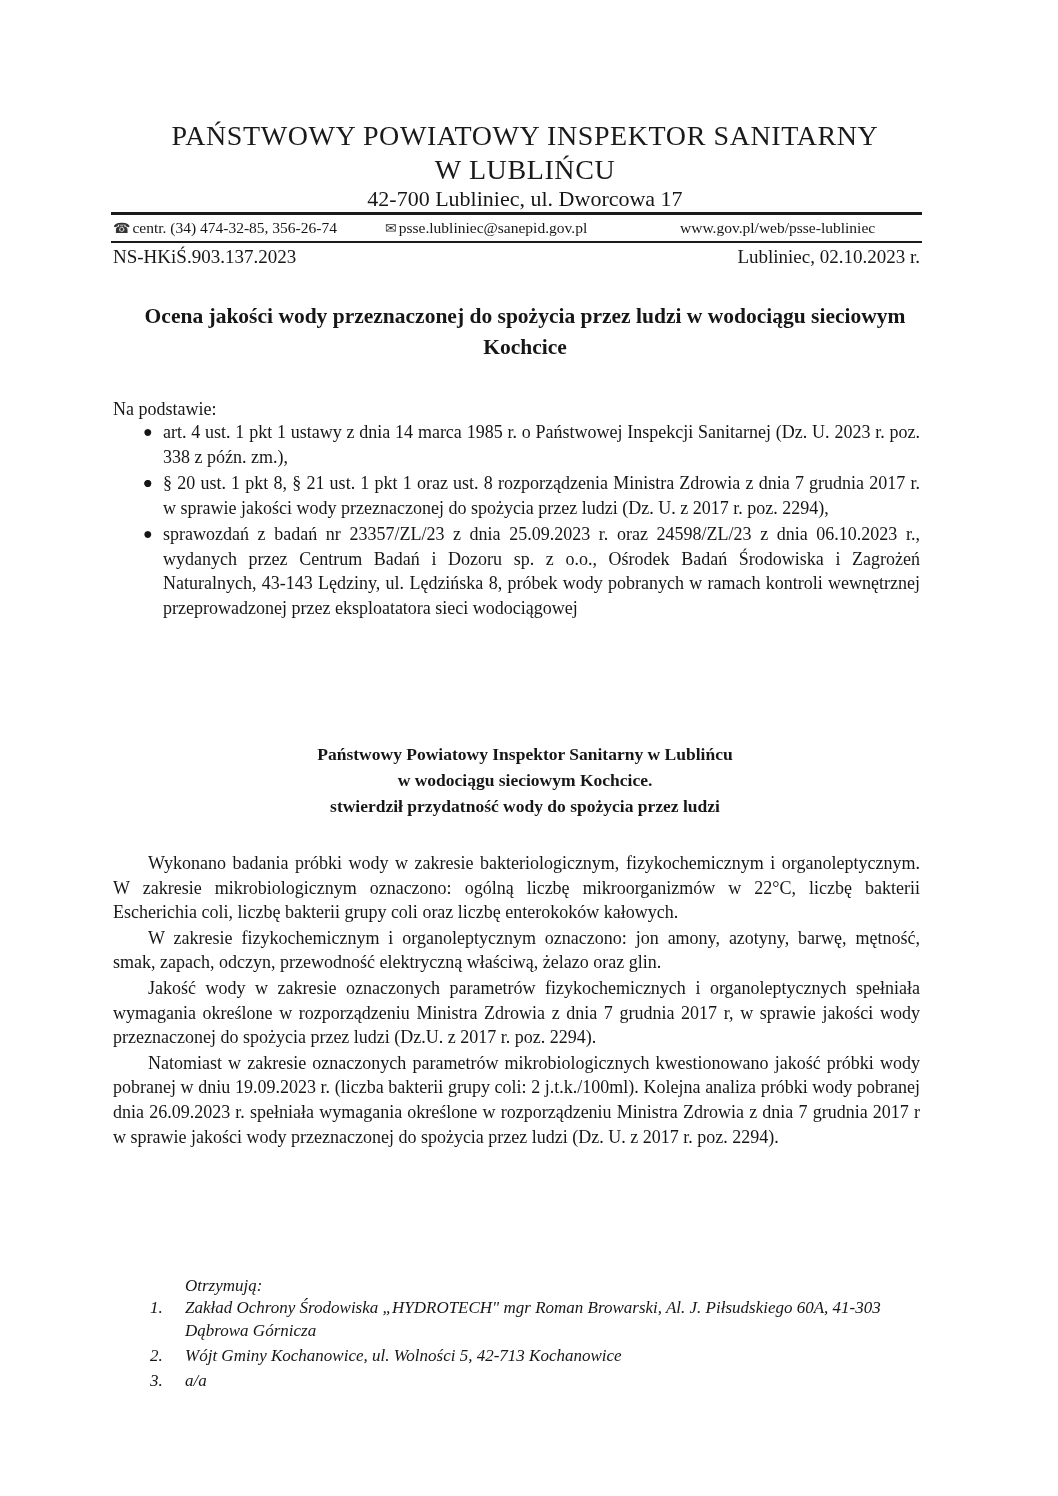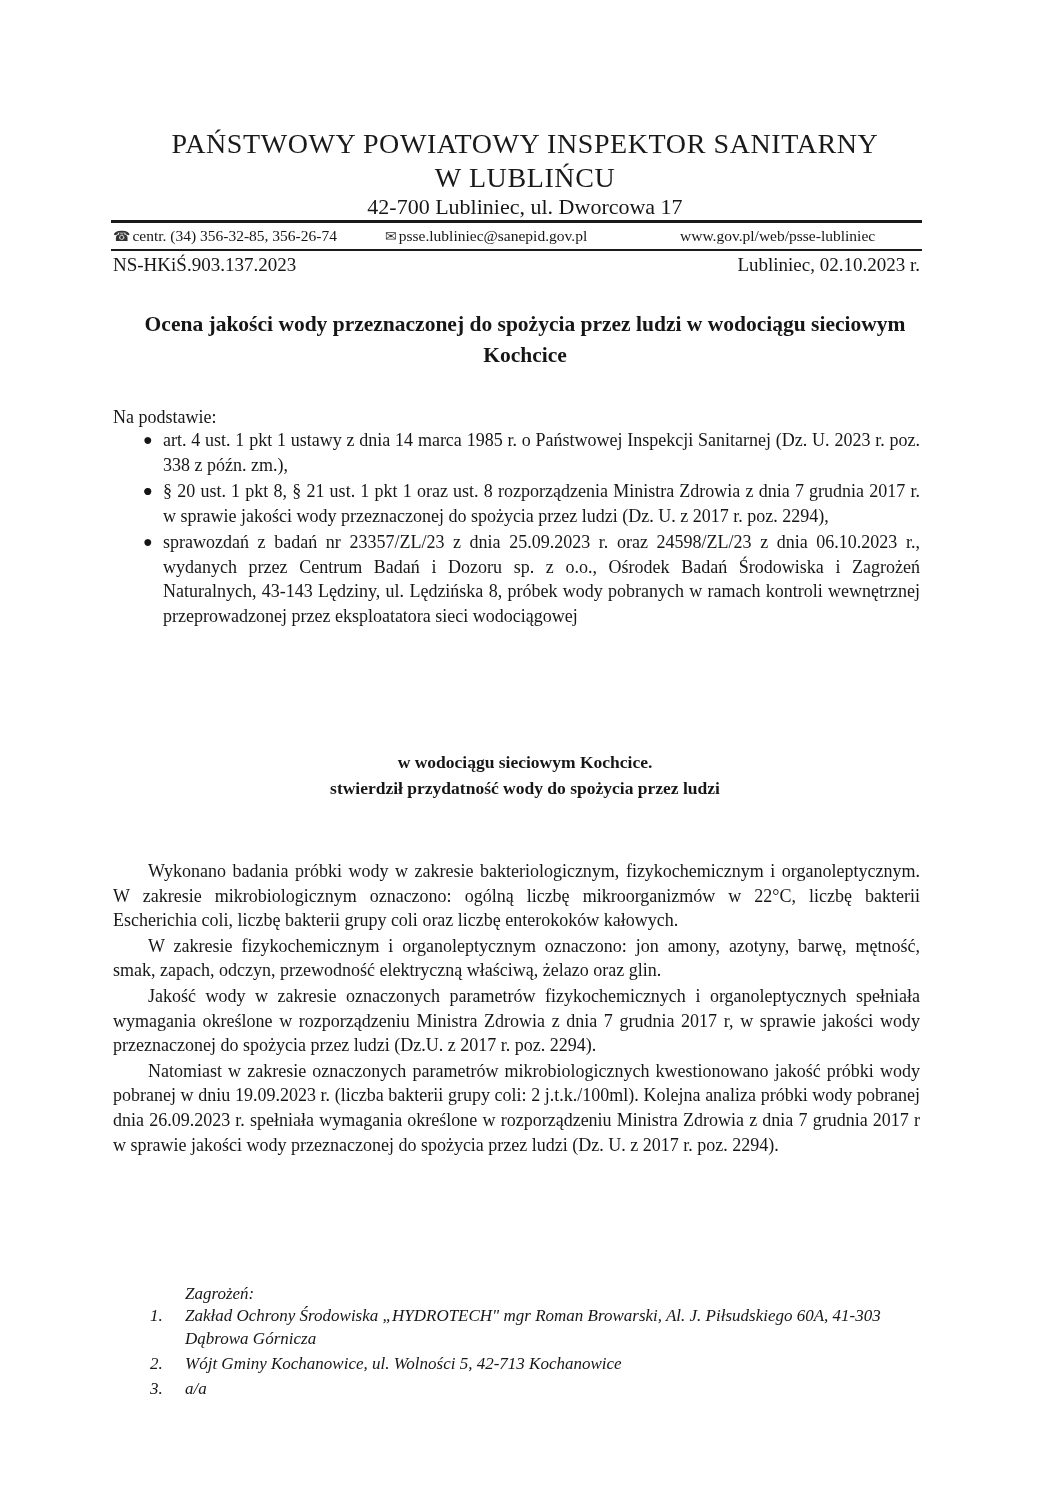--- a/index.html
+++ b/index.html
@@ -1,18 +1,18 @@
 <!DOCTYPE html>
 <html><head>
 <meta charset="utf-8">
 <style>
   html, body { margin: 0; padding: 0; background: #ffffff; }
   body { width: 1058px; height: 1496px; position: relative; overflow: hidden; color: #161616;
          font-family: "Liberation Serif", "DejaVu Serif", serif; }
-  .page { position: absolute; left: 0; top: 12px; width: 1058px; height: 1280px; background: #fff; }
+  .page { position: absolute; left: 0; top: 4px; width: 1058px; height: 1280px; background: #fff; }
 
   .hdr-title { position: absolute; left: 110px; width: 830px; text-align: center; font-size: 28px;
                letter-spacing: 0.6px; line-height: 32px; color: #1a1a1a; }
   .hdr-t1 { top: 116px; }
   .hdr-t2 { top: 150px; }
   .hdr-addr { position: absolute; left: 110px; width: 830px; top: 182px; text-align: center; font-size: 22px; line-height: 26px; }
 
   .rule { position: absolute; left: 111px; width: 811px; background: #1a1a1a; }
   .rule1 { top: 208px; height: 3px; }
   .rule2 { top: 237px; height: 2px; }
@@ -51,21 +51,21 @@
 
 <div class="page">
 
   <div class="hdr-title hdr-t1">PAŃSTWOWY POWIATOWY INSPEKTOR SANITARNY</div>
   <div class="hdr-title hdr-t2">W LUBLIŃCU</div>
   <div class="hdr-addr">42-700 Lubliniec, ul. Dworcowa 17</div>
 
   <div class="rule rule1"></div>
 
   <div class="contact c-phone">
-    <span class="ico">☎</span><span>centr. (34) 356-32-85, 356-26-74</span>
+    <span class="ico">☎</span><span>centr. (34) 474-32-85, 356-26-74</span>
   </div>
   <div class="contact c-mail">
     <span class="ico">✉</span><span>psse.lubliniec@sanepid.gov.pl</span>
   </div>
   <div class="contact c-web">www.gov.pl/web/psse-lubliniec</div>
 
   <div class="rule rule2"></div>
 
   <div class="ref">NS-HKiŚ.903.137.2023</div>
   <div class="date">Lubliniec, 02.10.2023 r.</div>
@@ -74,31 +74,32 @@
 
   <div class="basis">Na podstawie:</div>
   <ul class="bullets">
     <li><span class="dot">●</span><span>art. 4 ust. 1 pkt 1 ustawy z dnia 14 marca 1985 r. o Państwowej Inspekcji Sanitarnej (Dz. U. 2023 r. poz. 338 z późn. zm.),</span></li>
     <li><span class="dot">●</span></li>
     <li><span class="dot">●</span><span>§ 20 ust. 1 pkt 8, § 21 ust. 1 pkt 1 oraz ust. 8 rozporządzenia Ministra Zdrowia z dnia 7 grudnia 2017 r. w sprawie jakości wody przeznaczonej do spożycia przez ludzi (Dz. U. z 2017 r. poz. 2294),</span></li>
     <li><span class="dot">●</span><span>sprawozdań z badań nr 23357/ZL/23 z dnia 25.09.2023 r. oraz 24598/ZL/23 z dnia 06.10.2023 r., wydanych przez Centrum Badań i Dozoru sp. z o.o., Ośrodek Badań Środowiska i Zagrożeń Naturalnych, 43-143 Lędziny, ul. Lędzińska 8, próbek wody pobranych w ramach kontroli wewnętrznej przeprowadzonej przez eksploatatora sieci wodociągowej</span></li>
   </ul>
 
   <div class="decision">
+    <div>Państwowy Powiatowy Inspektor Sanitarny w Lublińcu</div>
     <div>w wodociągu sieciowym Kochcice.</div>
     <div>stwierdził przydatność wody do spożycia przez ludzi</div>
   </div>
 
   <div class="body">
     <p>Wykonano badania próbki wody w zakresie bakteriologicznym, fizykochemicznym i organoleptycznym. W zakresie mikrobiologicznym oznaczono: ogólną liczbę mikroorganizmów w 22°C, liczbę bakterii Escherichia coli, liczbę bakterii grupy coli oraz liczbę enterokoków kałowych.</p>
     <p>W zakresie fizykochemicznym i organoleptycznym oznaczono: jon amony, azotyny, barwę, mętność, smak, zapach, odczyn, przewodność elektryczną właściwą, żelazo oraz glin.</p>
     <p>Jakość wody w zakresie oznaczonych parametrów fizykochemicznych i organoleptycznych spełniała wymagania określone w rozporządzeniu Ministra Zdrowia z dnia 7 grudnia 2017 r, w sprawie jakości wody przeznaczonej do spożycia przez ludzi (Dz.U. z 2017 r. poz. 2294).</p>
     <p>Natomiast w zakresie oznaczonych parametrów mikrobiologicznych kwestionowano jakość próbki wody pobranej w dniu 19.09.2023 r. (liczba bakterii grupy coli: 2 j.t.k./100ml). Kolejna analiza próbki wody pobranej dnia 26.09.2023 r. spełniała wymagania określone w rozporządzeniu Ministra Zdrowia z dnia 7 grudnia 2017 r w sprawie jakości wody przeznaczonej do spożycia przez ludzi (Dz. U. z 2017 r. poz. 2294).</p>
   </div>
 
-  <div class="recv">Zagrożeń:</div>
+  <div class="recv">Otrzymują:</div>
   <ol class="recv-list">
     <li><span class="num">1.</span><span>Zakład Ochrony Środowiska „HYDROTECH" mgr Roman Browarski, Al. J. Piłsudskiego 60A, 41-303 Dąbrowa Górnicza</span></li>
     <li><span class="num">2.</span><span>Wójt Gminy Kochanowice, ul. Wolności 5, 42-713 Kochanowice</span></li>
     <li><span class="num">3.</span><span>a/a</span></li>
   </ol>
 
 </div>
 
 </body></html>

